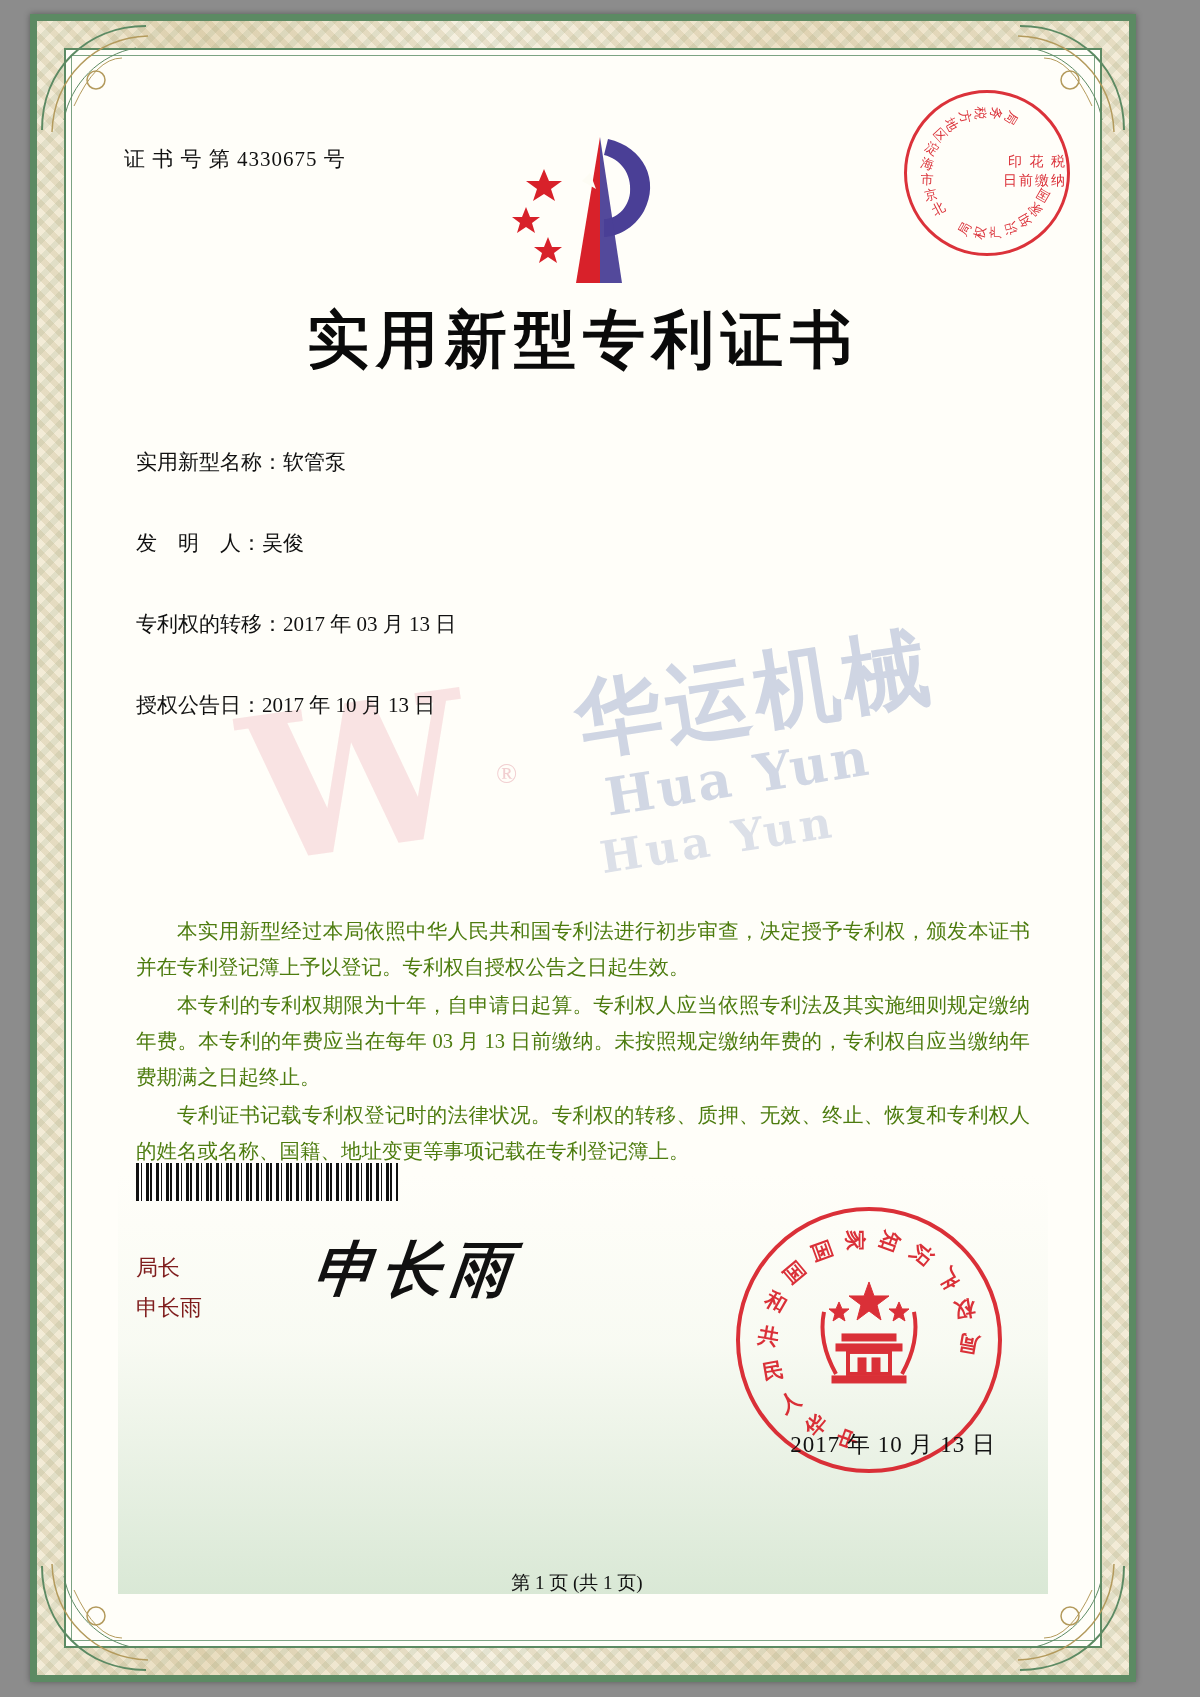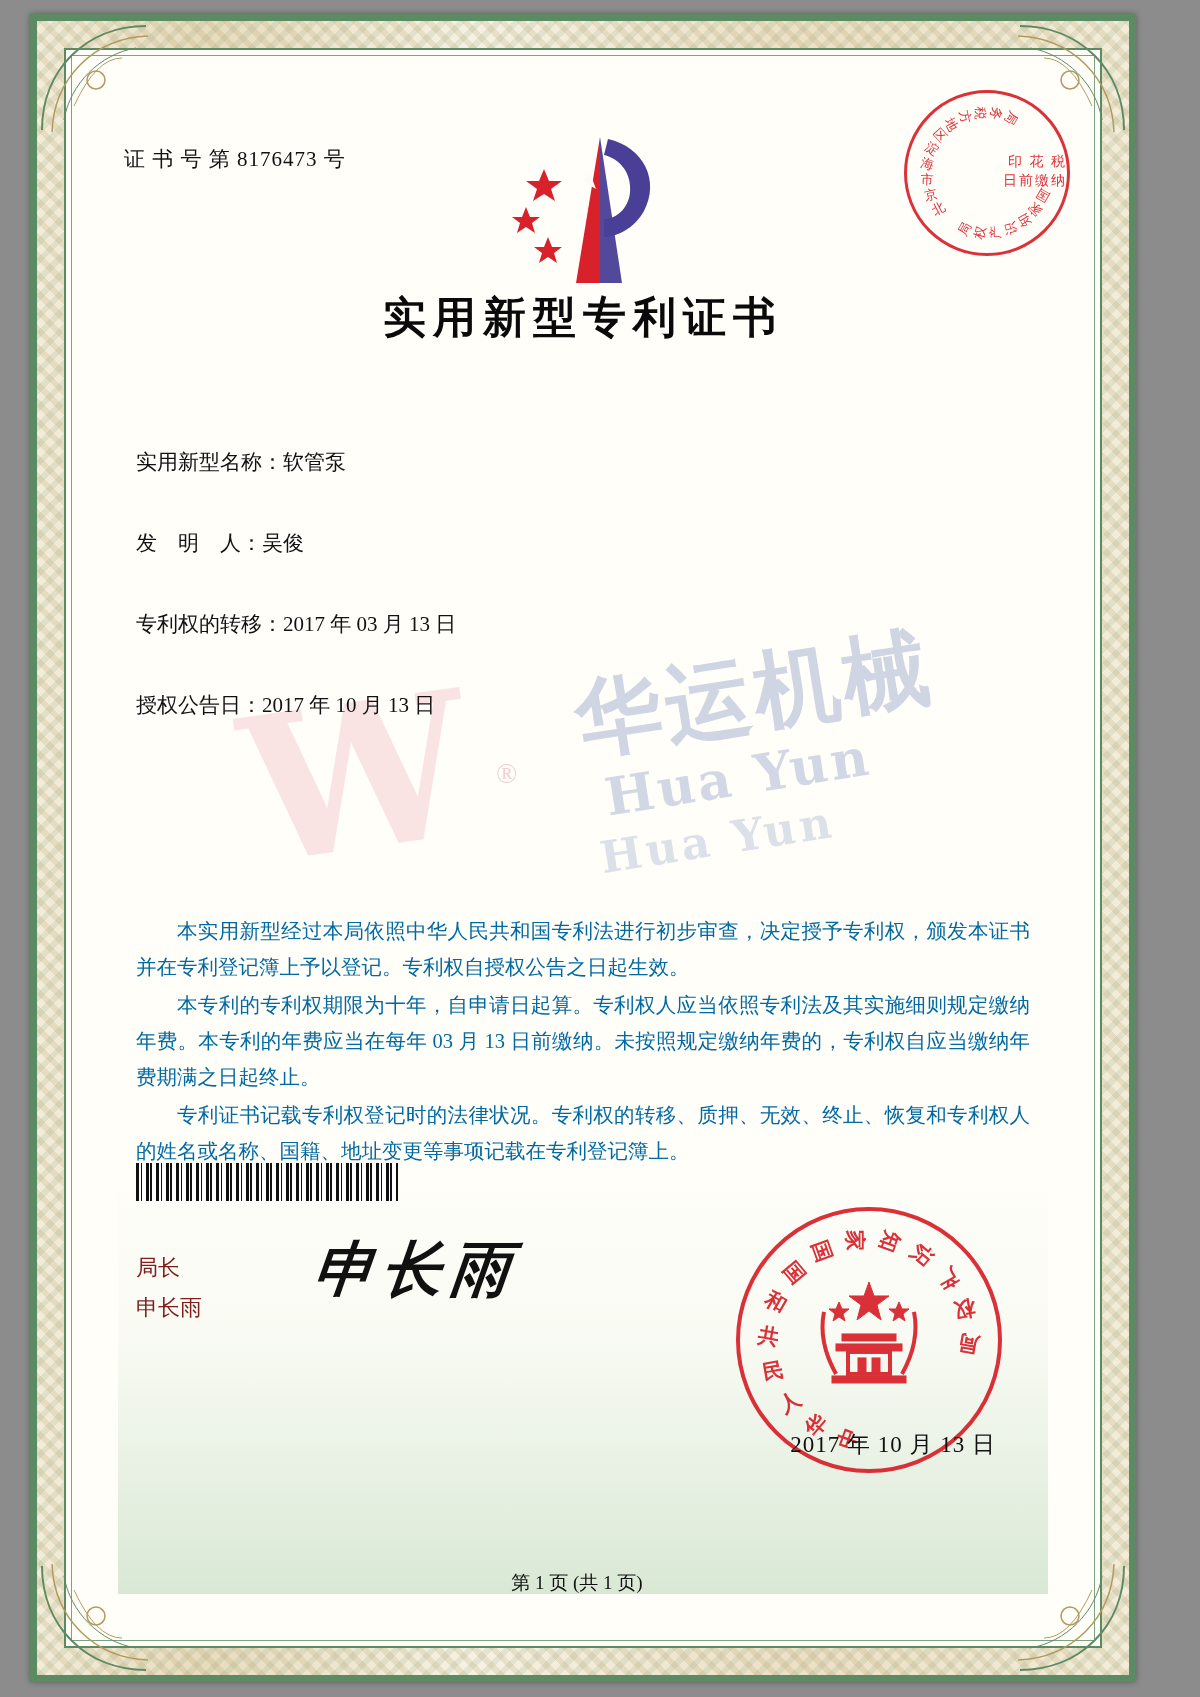--- a/index.html
+++ b/index.html
@@ -132,23 +132,23 @@
     transform: translateY(-55%);
     text-align: right;
     font-size: 14px;
     line-height: 19px;
     letter-spacing: 2px;
   }
 
   .title {
     position: absolute;
     left: 0; right: 0;
-    top: 231px;
+    top: 240px;
     text-align: center;
-    font-size: 43px;
+    font-size: 62px;
     letter-spacing: 7px;
     font-weight: bold;
     color: #0a0a0a;
     font-family: "DejaVu Serif", serif;
   }
 
   
   .fields {
     position: absolute;
     left: 62px;
@@ -174,21 +174,21 @@
   }
 
   
   .body-text {
     position: absolute;
     left: 62px;
     right: 62px;
     top: 855px;
     font-size: 20.5px;
     line-height: 36px;
-    color: #0369a1;
+    color: #4d7c0f;
     text-align: justify;
   }
   .body-text p {
     margin: 0 0 2px 0;
     text-indent: 2em;
   }
 
   
   .barcode {
     position: absolute;
@@ -378,21 +378,21 @@
       <path d="M28 100 C 34 64, 64 34, 100 28" fill="none" stroke="#5c8a63" stroke-width="1"></path>
       <circle cx="60" cy="60" r="9" fill="none" stroke="#b39a5c" stroke-width="1.5"></circle>
       <path d="M38 86 q 22 -48 48 -48" fill="none" stroke="#b39a5c" stroke-width="1"></path>
     </svg>
   </div>
 
   <div class="content">
 
     <div class="bottom-wash"></div>
 
-    <div class="cert-no">证 书 号 第 8176473 号</div>
+    <div class="cert-no">证 书 号 第 4330675 号</div>
 
     <div class="logo">
       <svg width="180" height="160" viewBox="0 0 180 160">
         <path d="M104 6 C 140 14, 156 48, 140 78 C 130 96, 112 104, 100 104 L 100 86 C 112 86, 124 76, 126 60 C 128 40, 116 26, 100 22 Z" fill="#4a3f96"></path>
         <path d="M96 4 L 96 150 L 72 150 Z" fill="#d8212a"></path>
         <path d="M96 4 L 96 150 L 118 150 Z" fill="#4a3f96" opacity="0.95"></path>
         <path d="M86 40 L 92 56 L 78 48 Z" fill="#fdfcf4"></path>
         <g fill="#d8212a">
           <polygon points="40,36 45,48 58,48 47,56 51,68 40,61 29,68 33,56 22,48 35,48"></polygon>
           <polygon points="22,74 26,84 36,84 28,90 31,100 22,94 13,100 16,90 8,84 18,84"></polygon>

